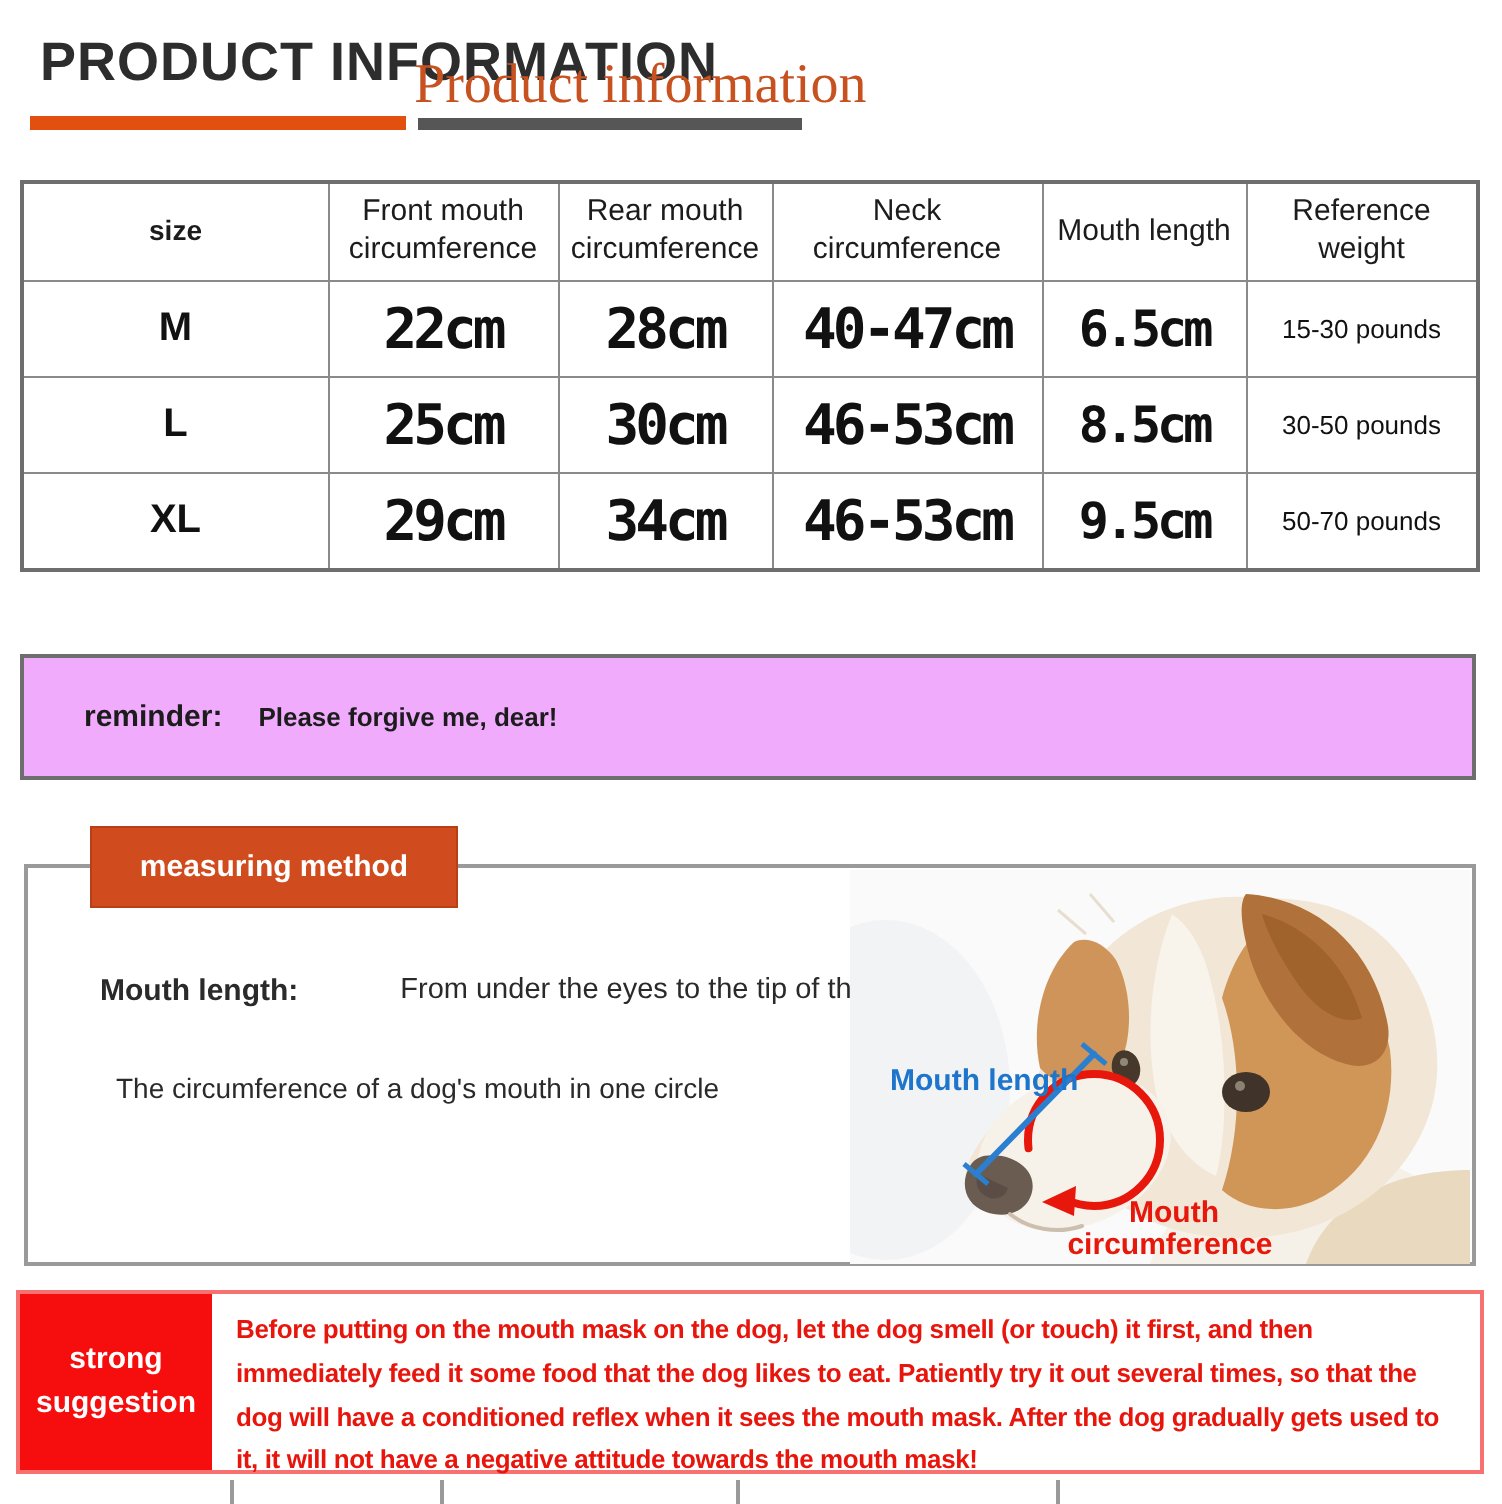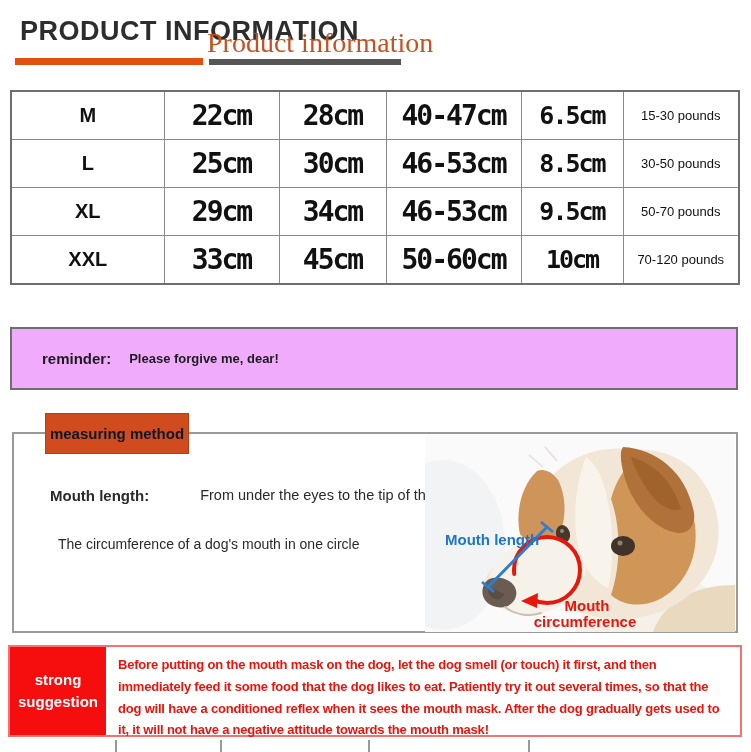--- a/index.html
+++ b/index.html
@@ -33,22 +33,22 @@
   .reminder-box{position:absolute;left:10px;top:327px;width:728px;height:63px;
     border:2px solid #6e6e6e;box-sizing:border-box;display:flex;align-items:center;
     padding-left:30px;background:#f0abfc;}
   .reminder-label{font-size:15px;font-weight:bold;color:#1c1c1c;margin-right:14px;}
   .reminder-text{font-size:15px;color:#1c1c1c;}
   .reminder-text2{font-size:13px;font-weight:bold;color:#1c1c1c;margin-left:4px;}
 
   
   .measure-box{position:absolute;left:12px;top:432px;width:726px;height:201px;
     border:2px solid #9a9a9a;box-sizing:border-box;background:#fff;}
-  .measure-label{position:absolute;left:31px;top:-21px;width:144px;height:41px;
-    background:#d04b1d;border:1px solid #b93f16;box-sizing:border-box;color:#0f172a;
+  .measure-label{position:absolute;left:31px;top:-21px;width:184px;height:41px;
+    background:#d04b1d;border:1px solid #b93f16;box-sizing:border-box;color:#ffffff;
     font-size:15px;font-weight:bold;display:flex;align-items:center;justify-content:center;
     z-index:3;}
   .measure-row1{position:absolute;left:36px;top:53px;display:flex;align-items:flex-start;gap:29px;}
   .measure-term{font-size:15px;font-weight:bold;color:#2a2a2a;}
   .measure-desc{font-size:14.5px;color:#2a2a2a;margin-left:22px;}
   .measure-row2{position:absolute;left:36px;top:102px;display:flex;align-items:flex-end;width:400px;}
   .measure-term2{font-size:15px;font-weight:bold;color:#2a2a2a;width:108px;line-height:1.5;}
   .measure-desc2{font-size:14px;color:#2a2a2a;margin-left:8px;padding-bottom:1px;}
   .dog-photo{position:absolute;right:1px;top:1px;width:310px;height:197px;}
 
@@ -78,20 +78,28 @@
   <table class="size-table">
     <colgroup>
       <col style="width:153px">
         <col style="width:115px">
         <col style="width:107px">
       <col style="width:135px">
         <col style="width:102px">
         <col style="width:116px">
     </colgroup>
     <tbody id="size-table-body">
+        <tr class="hdr">
+          <td class="c0">size</td>
+          <td class="c1">Front mouth circumference</td>
+          <td class="c2">Rear mouth circumference</td>
+          <td class="c3">Neck circumference</td>
+          <td class="c4">Mouth length</td>
+          <td class="c5">Reference weight</td>
+        </tr>
         <tr class="data">
           <td class="cell-size">M</td>
           <td class="cell-cm">22cm</td>
           <td class="cell-cm">28cm</td>
           <td class="cell-cm">40-47cm</td>
           <td class="cell-mouth">6.5cm</td>
           <td class="cell-weight">15-30 pounds</td>
         </tr>
         <tr class="data">
           <td class="cell-size">L</td>
@@ -102,28 +110,20 @@
           <td class="cell-weight">30-50 pounds</td>
         </tr>
         <tr class="data">
           <td class="cell-size">XL</td>
           <td class="cell-cm">29cm</td>
           <td class="cell-cm">34cm</td>
           <td class="cell-cm">46-53cm</td>
           <td class="cell-mouth">9.5cm</td>
           <td class="cell-weight">50-70 pounds</td>
         </tr>
-        <tr class="data">
-          <td class="cell-size">XXL</td>
-          <td class="cell-cm">33cm</td>
-          <td class="cell-cm">45cm</td>
-          <td class="cell-cm">50-60cm</td>
-          <td class="cell-mouth">10cm</td>
-          <td class="cell-weight">70-120 pounds</td>
-        </tr>
       </tbody>
   </table>
 
   <div class="reminder-box">
     <span class="reminder-label">reminder:</span>
     <span class="reminder-text2">Please forgive me, dear!</span>
   </div>
 
   <div class="measure-box">
     <div class="measure-label">measuring method</div>

